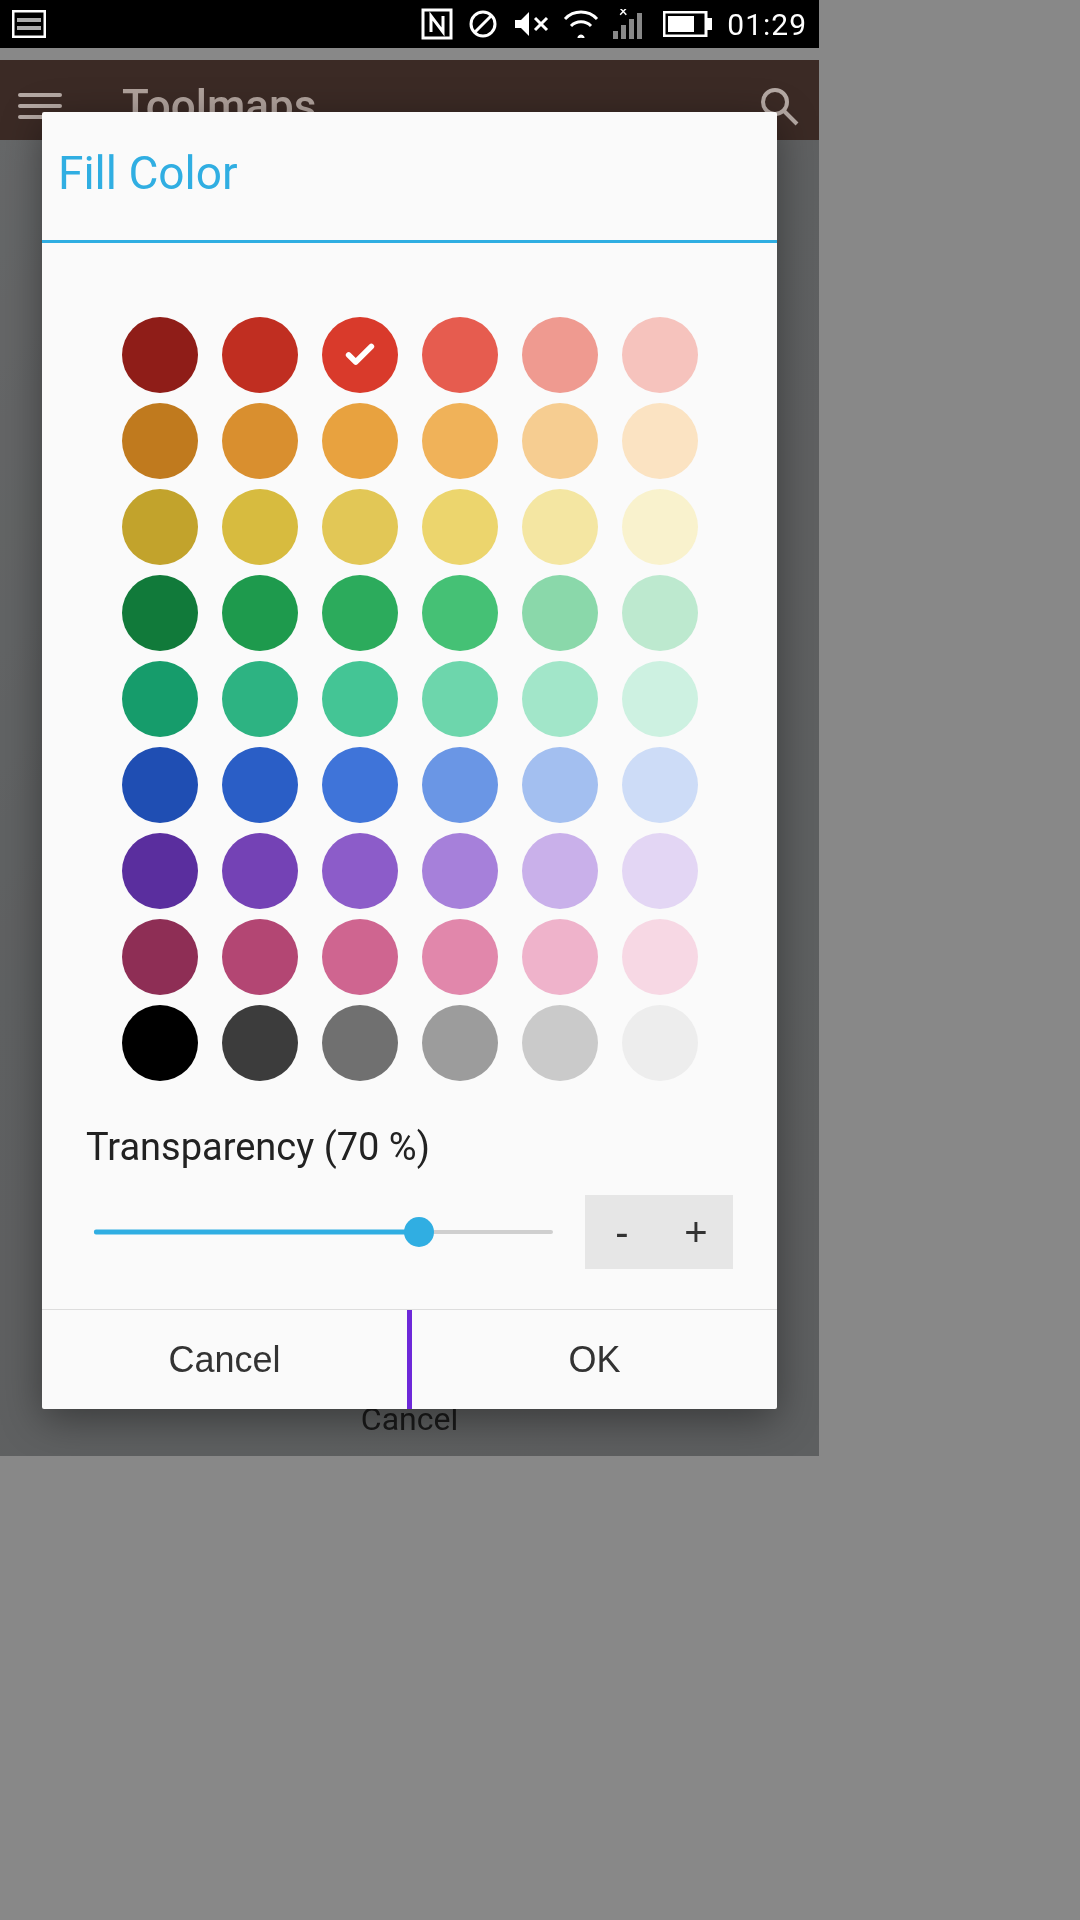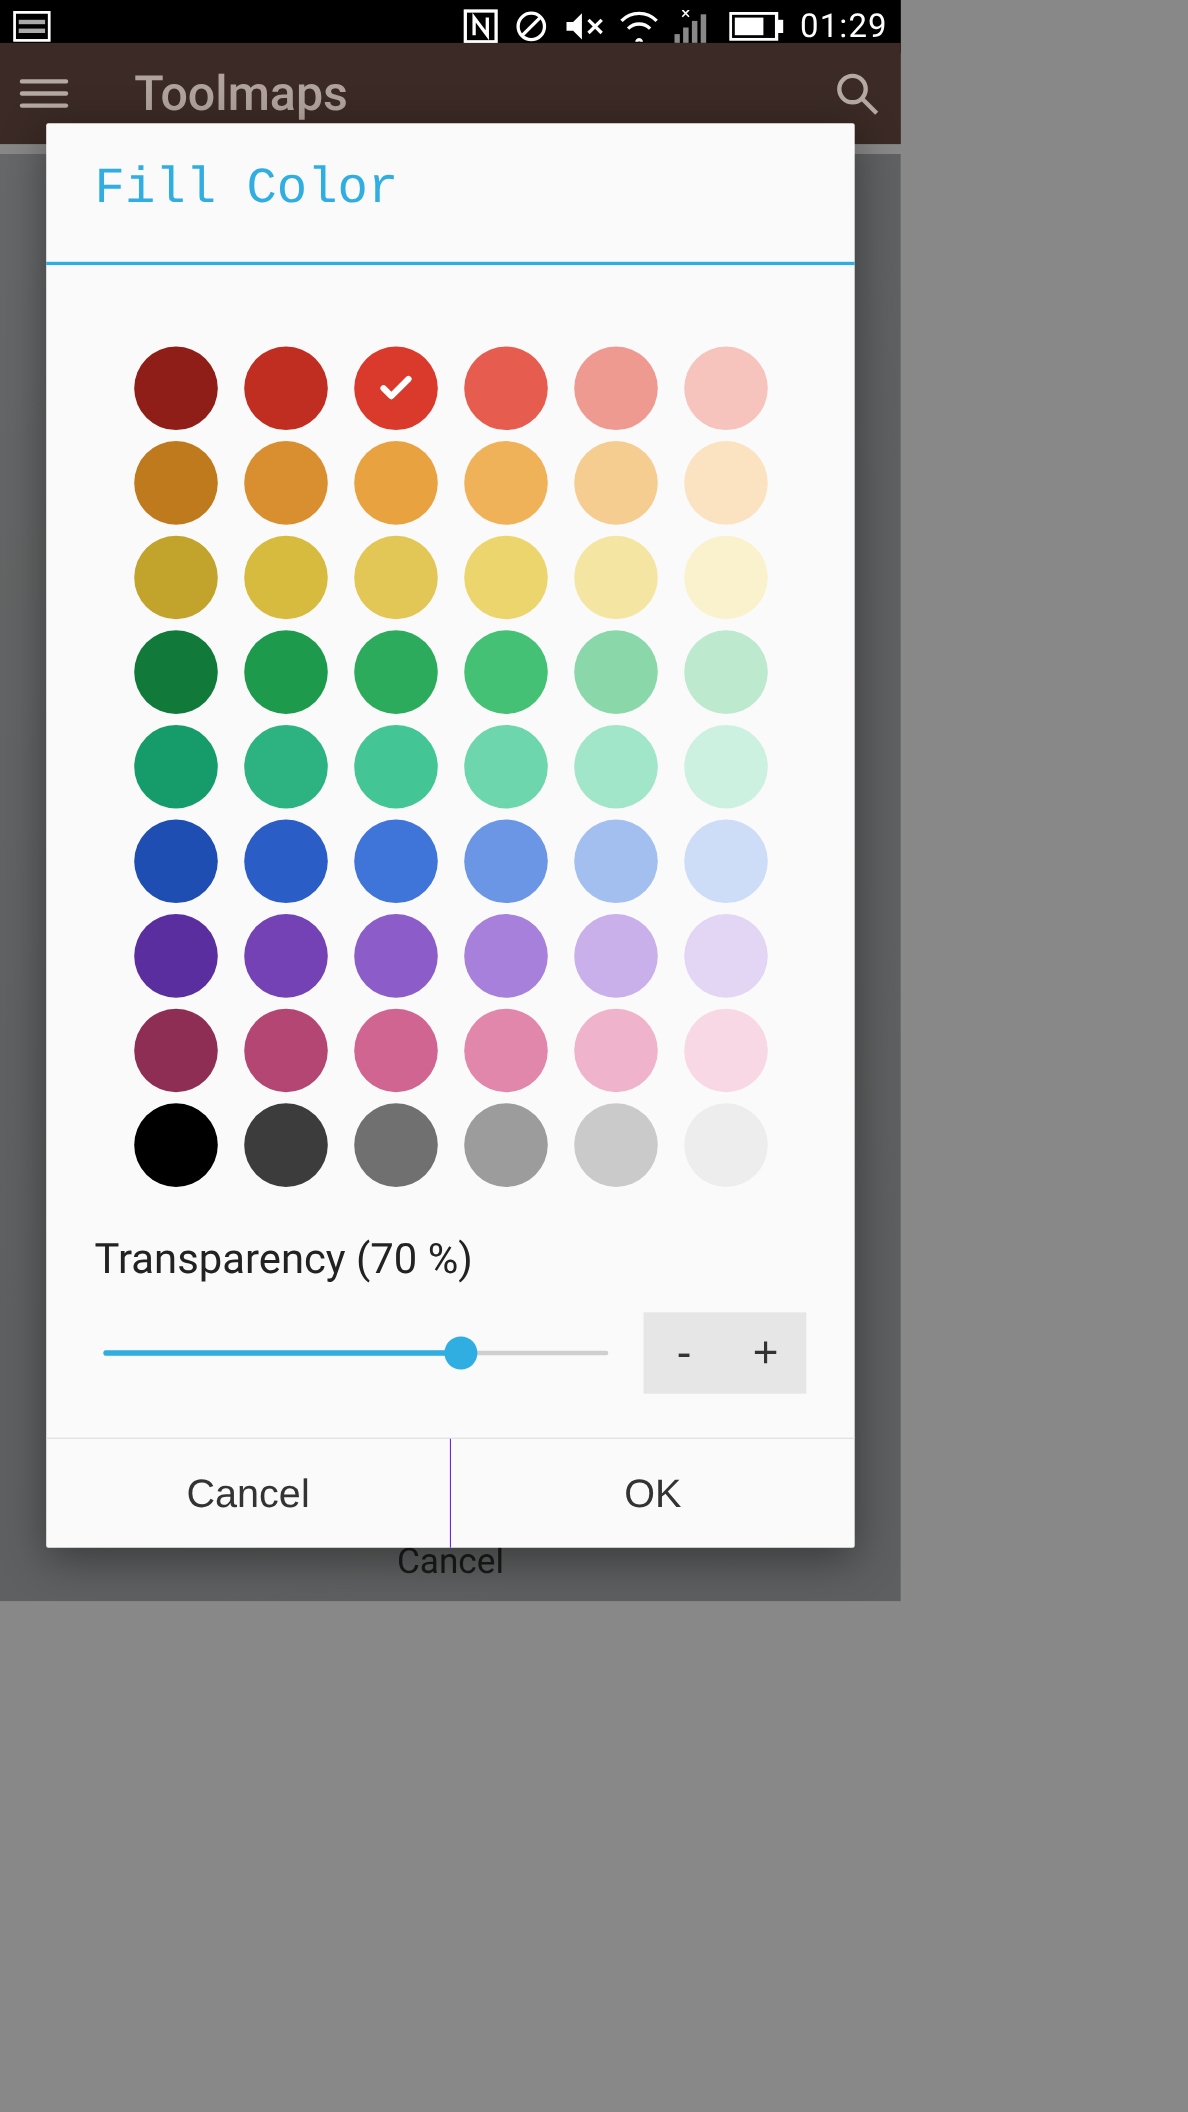--- a/index.html
+++ b/index.html
@@ -12,21 +12,21 @@
     background: #000; color: #fff; display: flex; align-items: center;
     padding: 0 12px; font-size: 30px; font-weight: 400;
   }
   .statusbar .left { display: flex; align-items: center; gap: 10px; }
   .statusbar .right { margin-left: auto; display: flex; align-items: center; gap: 14px; }
   .status-icon { display: inline-flex; align-items: center; justify-content: center; }
   .clock { font-size: 30px; letter-spacing: 1px; }
 
   
   .appbar {
-    position: absolute; top: 39px; left: 0; right: 0; height: 92px;
+    position: absolute; top: 60px; left: 0; right: 0; height: 92px;
     background: #3b2a25; display: flex; align-items: center; padding: 0 18px;
     color: #b5a9a4;
     justify-content: center;
   }
   .hamburger { width: 44px; height: 44px; display:flex; flex-direction:column; justify-content:center; gap:7px;}
   .hamburger span { height:4px; background:#b5a9a4; border-radius:2px;}
   .apptitle { margin-left: 60px; font-size: 44px; font-weight:500; color:#b0a29c; }
   .search-ic { margin-left:auto; }
 
   
@@ -44,22 +44,22 @@
   .cancel-x { font-size:40px; line-height:1; margin-bottom:6px;}
 
   
   .dialog {
     position:absolute; left:42px; right:42px; top:112px;
     background:#fafafa; border-radius:2px;
     box-shadow:0 10px 40px rgba(0,0,0,0.4);
     display:flex; flex-direction:column;
   }
   .dlg-title {
-    padding: 34px 30px 26px 44px;
-    font-size:46px; color:#30aee2; font-weight:400;font-family:Liberation Mono, monospace;
+    padding: 34px 30px 26px 16px;
+    font-size:46px; color:#30aee2; font-weight:400;
   }
   .dlg-divider { height:3px; background:#30aee2; margin: 14px 0 0 0;}
   .dlg-body { padding: 28px 44px 14px 44px; margin-top: 46px; }
 
   .swatch-grid {
     display:grid; grid-template-columns: repeat(6, 76px);
     gap: 10px 24px;
     justify-content: center;
   }
   .swatch {
@@ -96,21 +96,21 @@
     font-size:40px; color:#333; cursor:pointer;
   }
 
   .dlg-actions {
     display:flex; border-top:1px solid #ddd; height:100px;
   }
   .dlg-actions .btn {
     flex:1; display:flex; align-items:center; justify-content:center;
     font-size:36px; color:#333; background:transparent; border:none; cursor:pointer;
   }
-  .dlg-actions .btn + .btn { border-left:1px solid #6d28d9; }
+  .dlg-actions .btn + .btn { border-left:5px solid #6d28d9; }
 
   svg { display:block; }
 </style>
 </head>
 <body>
 
 <div class="statusbar">
   <div class="left">
     <span class="status-icon">
       <svg width="34" height="28">

